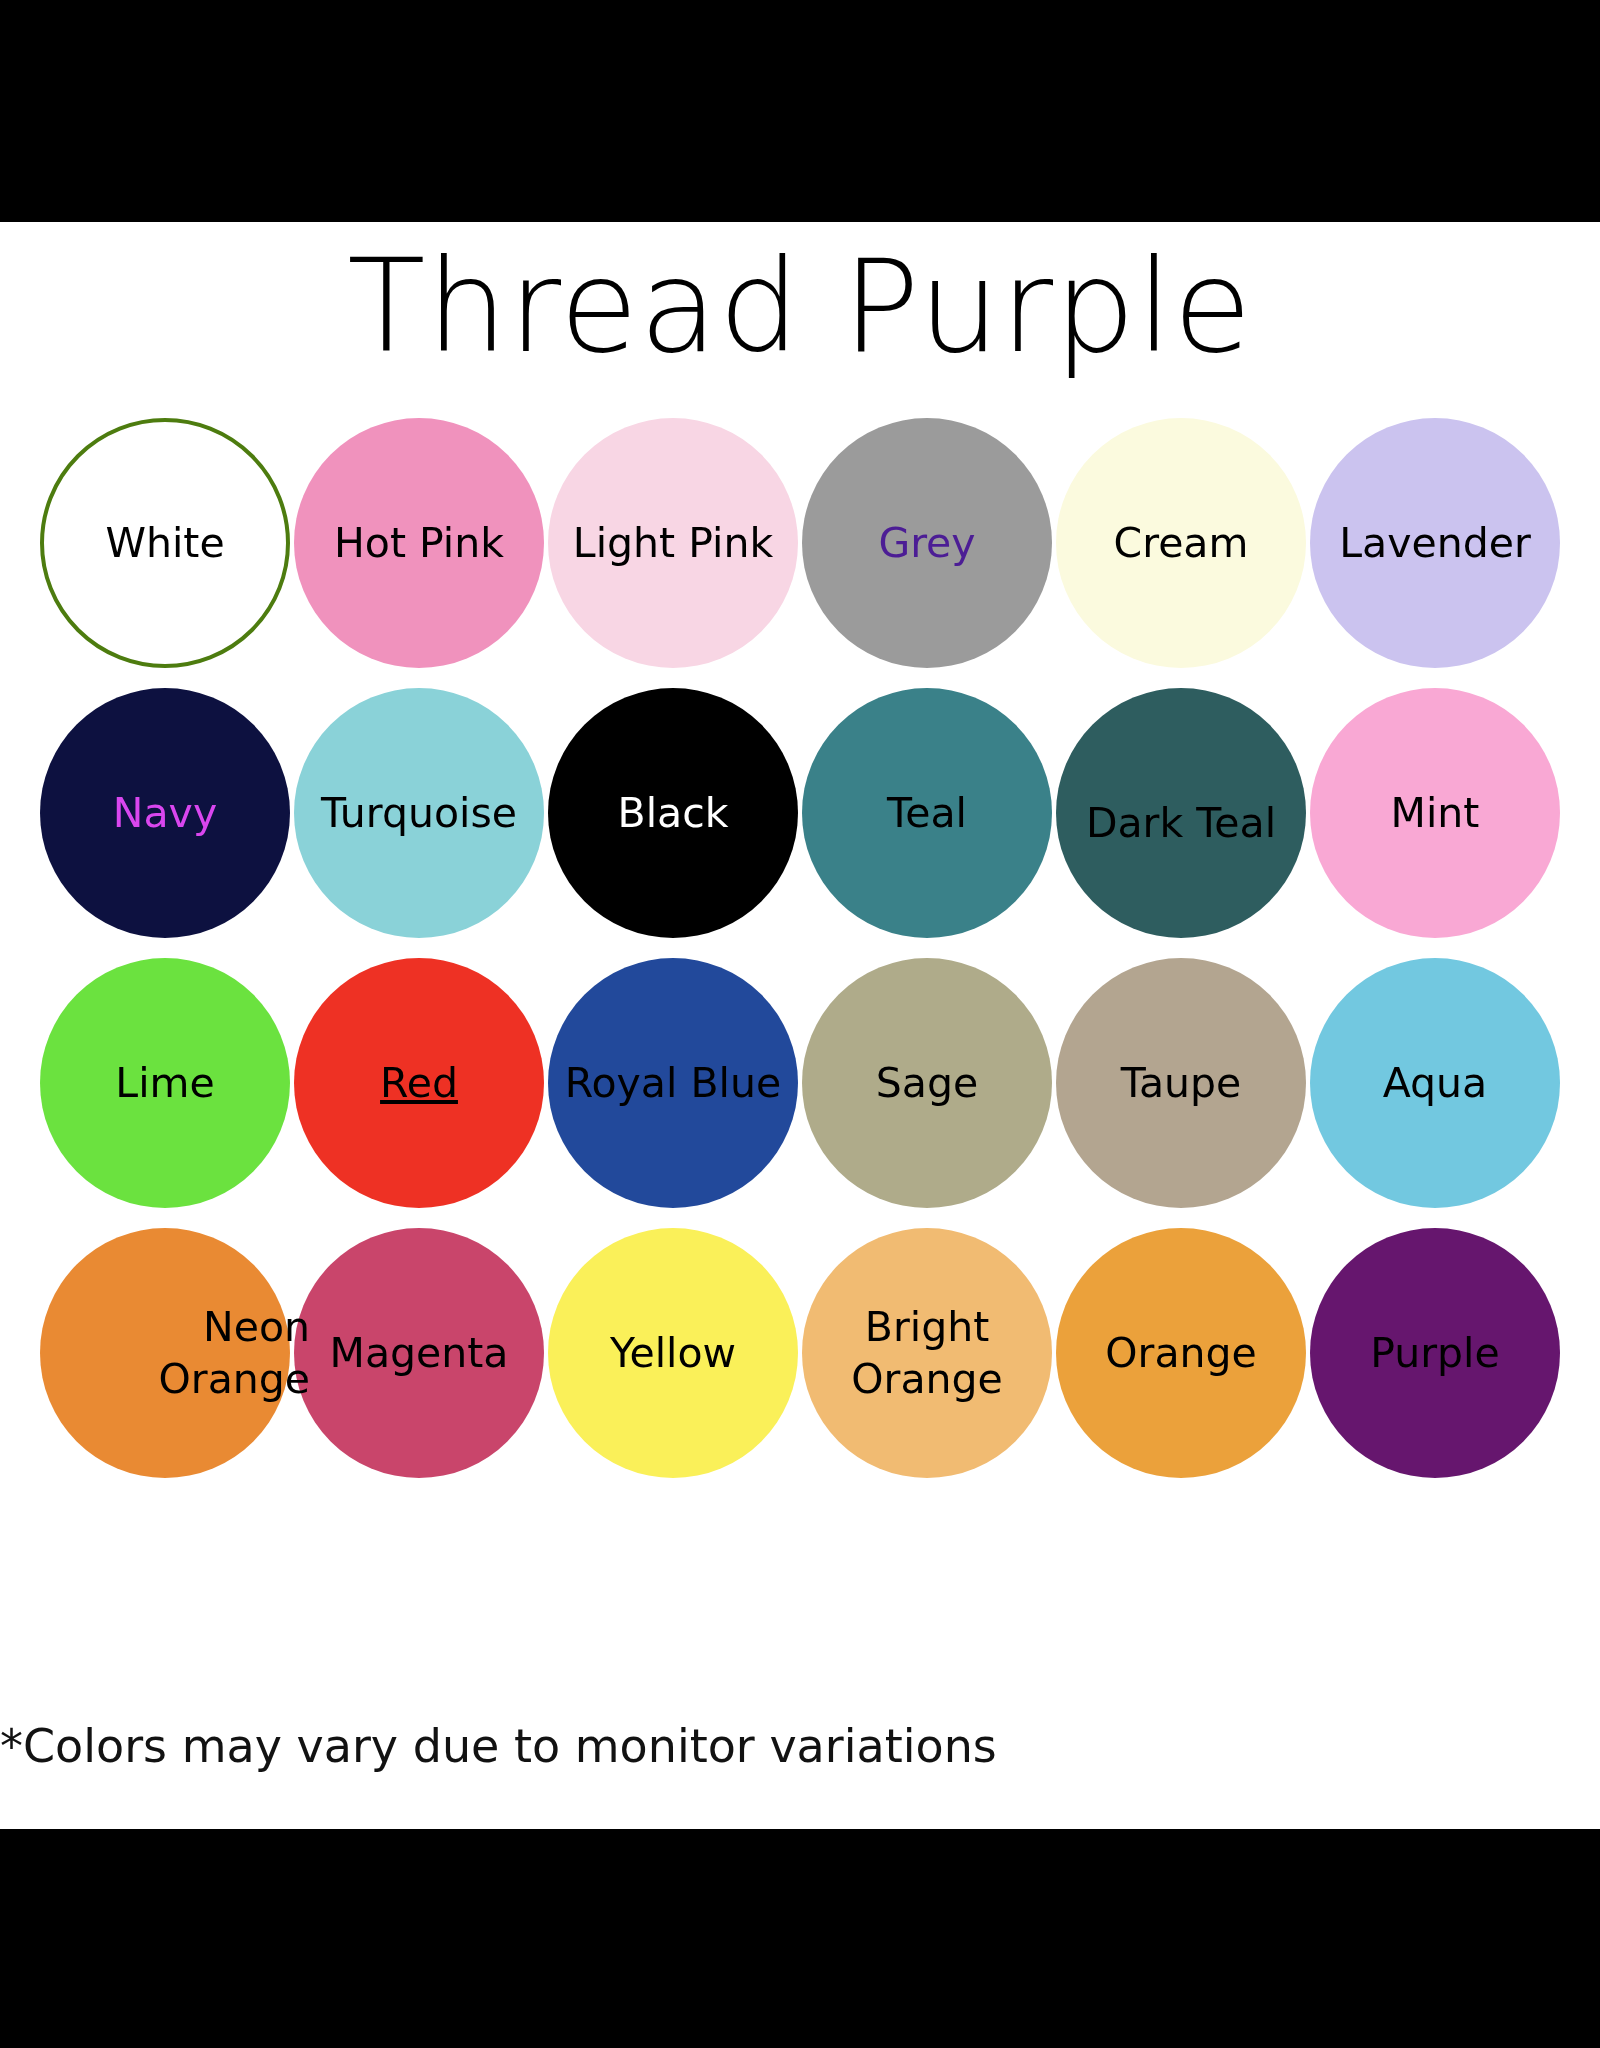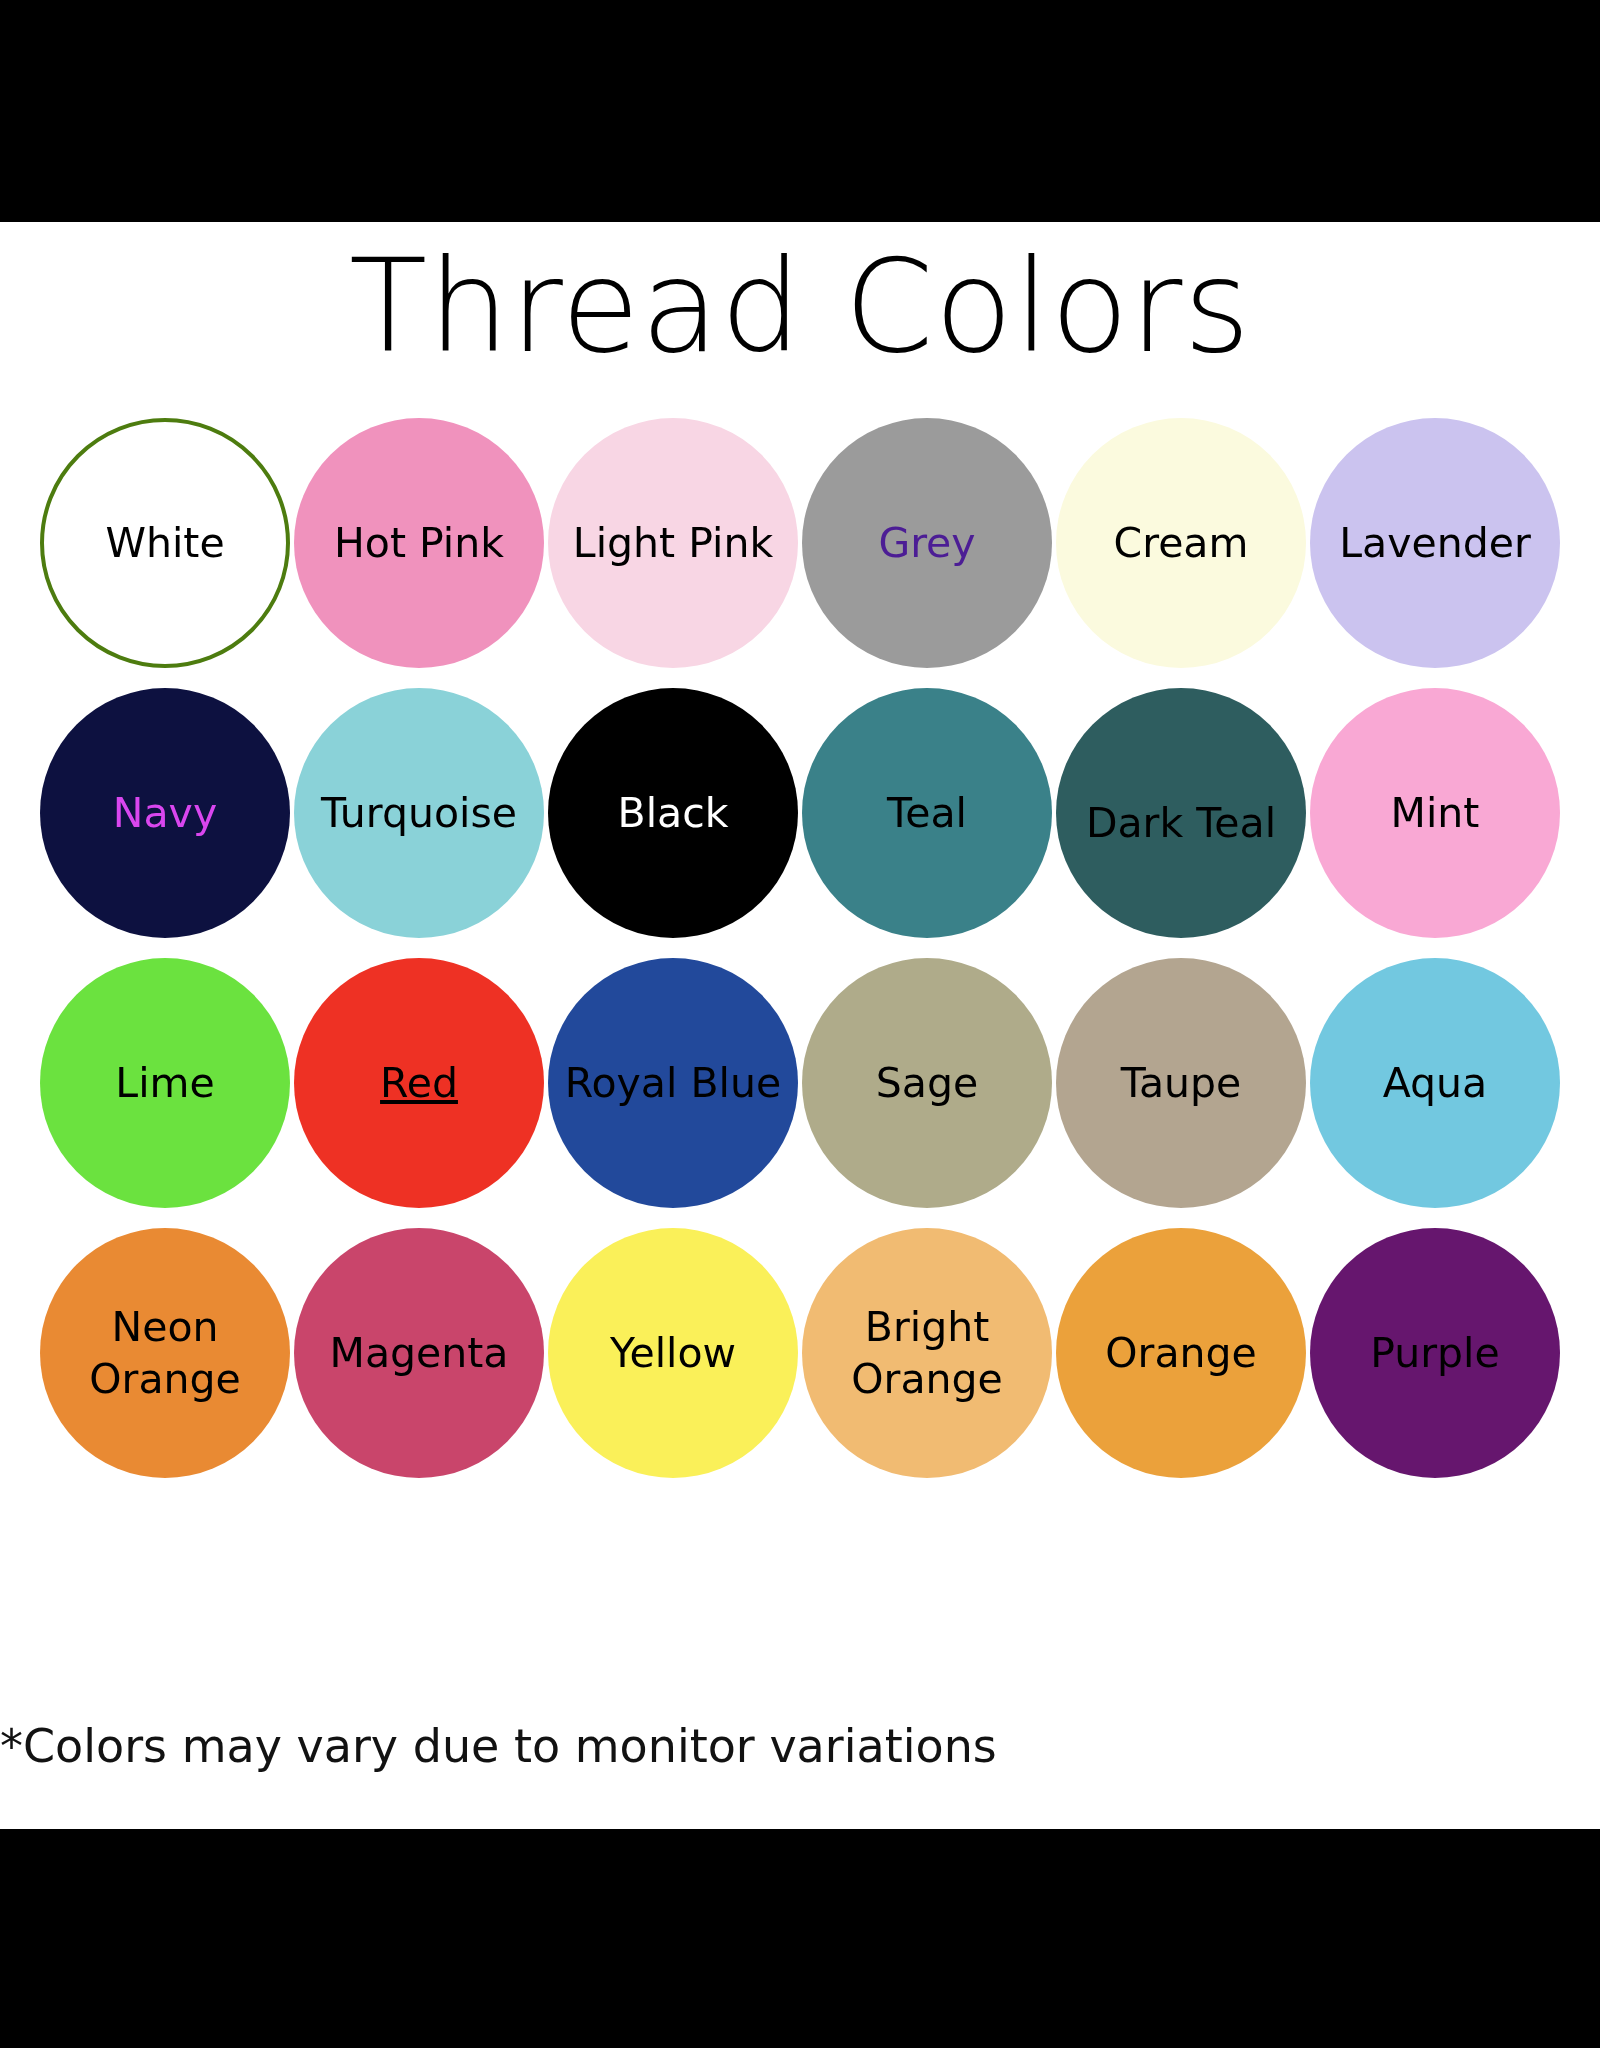--- a/index.html
+++ b/index.html
@@ -116,21 +116,21 @@
 </style>
 </head>
 <body>
 
 <div id="page">
 
   <div class="letterbox top"></div>
 
   <div id="canvas">
 
-    <div id="title">Thread Colors</div>
+    <div id="title">Thread Purple</div>
 
     <div id="swatch-grid">
         <div class="swatch outlined" style="background: rgb(255, 255, 255);">
           <div class="swatch-label" style="color: rgb(0, 0, 0);">White</div>
         </div>
         <div class="swatch" style="background: rgb(240, 146, 189);">
           <div class="swatch-label" style="color: rgb(0, 0, 0);">Hot Pink</div>
         </div>
         <div class="swatch" style="background: rgb(248, 214, 228);">
           <div class="swatch-label" style="color: rgb(0, 0, 0);">Light Pink</div>
@@ -174,21 +174,21 @@
         <div class="swatch" style="background: rgb(175, 171, 138);">
           <div class="swatch-label" style="color: rgb(0, 0, 0);">Sage</div>
         </div>
         <div class="swatch" style="background: rgb(179, 165, 144);">
           <div class="swatch-label" style="color: rgb(0, 0, 0);">Taupe</div>
         </div>
         <div class="swatch" style="background: rgb(114, 200, 224);">
           <div class="swatch-label" style="color: rgb(0, 0, 0);">Aqua</div>
         </div>
         <div class="swatch" style="background: rgb(233, 138, 51);">
-          <div class="swatch-label two-line" style="color: rgb(0, 0, 0);">Neon
+          <div class="swatch-label two-line" style="color: rgb(0, 0, 0); text-align: right;">Neon
 Orange</div>
         </div>
         <div class="swatch" style="background: rgb(201, 69, 107);">
           <div class="swatch-label" style="color: rgb(0, 0, 0);">Magenta</div>
         </div>
         <div class="swatch" style="background: rgb(250, 240, 89);">
           <div class="swatch-label" style="color: rgb(0, 0, 0);">Yellow</div>
         </div>
         <div class="swatch" style="background: rgb(241, 187, 114);">
           <div class="swatch-label two-line" style="color: rgb(0, 0, 0);">Bright

